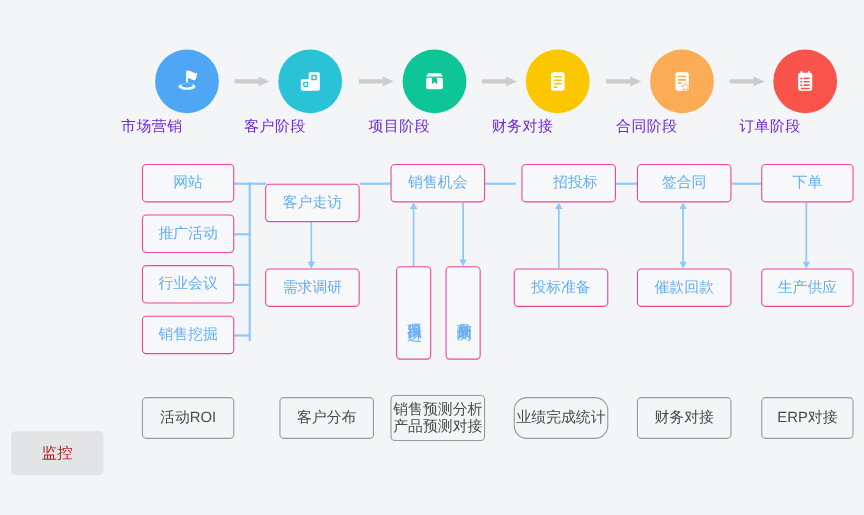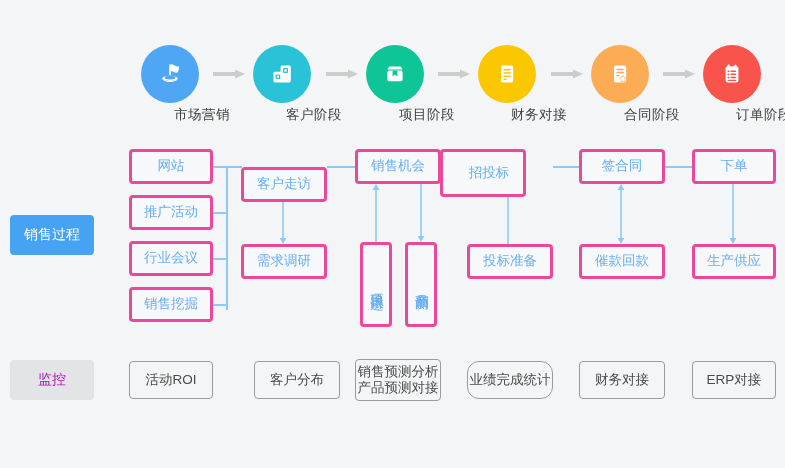--- a/index.html
+++ b/index.html
@@ -11,30 +11,30 @@
   }
   #stage{position:relative;width:785px;height:468px;}
 
   
   .circle{
     position:absolute;width:58px;height:58px;border-radius:50%;
     display:flex;align-items:center;justify-content:center;
   }
   .circle svg{display:block;}
   .stage-label{
-    position:absolute;width:120px;text-align:right;
-    font-size:13.5px;color:#404040;letter-spacing:.5px;
+    position:absolute;width:120px;text-align:left;
+    font-size:13.5px;color:#6d28d9;letter-spacing:.5px;
     white-space:nowrap;
   }
   .hz-arrow{position:absolute;height:12px;}
 
   
   .pbox{
     position:absolute;box-sizing:border-box;
-    border:3px solid #ec4899;border-radius:4px;background:#f7f8f9;
+    border:1px solid #ec4899;border-radius:4px;background:#f7f8f9;
     color:#67aef2;font-size:13.5px;
     display:flex;align-items:center;justify-content:center;
     text-align:center;line-height:1.25;
   }
   .pbox.vert{
     writing-mode:vertical-rl;text-orientation:upright;
     letter-spacing:1px;
   }
 
   
@@ -47,21 +47,21 @@
   }
   .mbox .ln{display:block;white-space:nowrap;}
 
   
   .row-label{
     position:absolute;box-sizing:border-box;border-radius:4px;
     display:flex;align-items:center;justify-content:center;
     font-size:14px;white-space:nowrap;
   }
   .row-label.blue{background:#46a2f2;color:#fff;}
-  .row-label.grey{background:#e3e4e6;color:#a21caf;}
+  .row-label.grey{background:#e3e4e6;color:#b91c1c;margin-top:32px;}
 
   
   .conn{position:absolute;background:#8fc9f9;}
   .vline{width:1.6px;}
   .hline{height:1.6px;}
   .arrowsvg{position:absolute;overflow:visible;}
 </style>
 </head>
 <body>
 
@@ -152,21 +152,20 @@
   </svg>
   <svg class="hz-arrow" style="left:551px;top:68px;width:34px;">
     <line x1="0" y1="6" x2="23" y2="6" stroke="#cccccc" stroke-width="4"></line>
     <path d="M22 1.5 L32 6 L22 10.5 Z" fill="#cccccc"></path>
   </svg>
   <svg class="hz-arrow" style="left:663px;top:68px;width:34px;">
     <line x1="0" y1="6" x2="23" y2="6" stroke="#cccccc" stroke-width="4"></line>
     <path d="M22 1.5 L32 6 L22 10.5 Z" fill="#cccccc"></path>
   </svg>
 
-  <div class="row-label blue" style="left:10px;top:215px;width:84px;height:40px;">销售过程</div>
   <div class="row-label grey" style="left:10px;top:360px;width:84px;height:40px;">监控</div>
 
   <div class="conn vline" style="left:226px;top:166px;height:144px;"></div>
   <div class="conn hline" style="left:212px;top:166px;width:15px;"></div>
   <div class="conn hline" style="left:212px;top:212px;width:15px;"></div>
   <div class="conn hline" style="left:212px;top:258px;width:15px;"></div>
   <div class="conn hline" style="left:212px;top:304px;width:15px;"></div>
   <div class="conn hline" style="left:226px;top:166px;width:16px;"></div>
 
   <div class="conn hline" style="left:327px;top:166px;width:29px;"></div>
@@ -202,21 +201,21 @@
   </svg>
 
   <svg class="arrowsvg" style="left:727px;top:184px;width:12px;height:60px;">
     <line x1="6" y1="0" x2="6" y2="56" stroke="#8fc9f9" stroke-width="1.6"></line>
     <path d="M6 60 L9.4 54 L2.6 54 Z" fill="#8fc9f9"></path>
   </svg>
 
   <div class="pbox" style="left:129px;top:149px;width:84px;height:35px;">网站</div>
   <div class="pbox" style="left:241px;top:167px;width:86px;height:35px;">客户走访</div>
   <div class="pbox" style="left:355px;top:149px;width:86px;height:35px;">销售机会</div>
-  <div class="pbox" style="left:440px;top:149px;width:86px;height:48px;padding-left:12px;">招投标</div>
+  <div class="pbox" style="left:474px;top:149px;width:86px;height:35px;padding-left:12px;">招投标</div>
   <div class="pbox" style="left:579px;top:149px;width:86px;height:35px;">签合同</div>
   <div class="pbox" style="left:692px;top:149px;width:84px;height:35px;">下单</div>
 
   <div class="pbox" style="left:129px;top:195px;width:84px;height:35px;">推广活动</div>
   <div class="pbox" style="left:129px;top:241px;width:84px;height:35px;">行业会议</div>
   <div class="pbox" style="left:129px;top:287px;width:84px;height:35px;">销售挖掘</div>
 
   <div class="pbox" style="left:241px;top:244px;width:86px;height:35px;">需求调研</div>
   <div class="pbox vert" style="left:360px;top:242px;width:32px;height:85px;">项目跟进</div>
   <div class="pbox vert" style="left:405px;top:242px;width:32px;height:85px;">产品预测</div>

